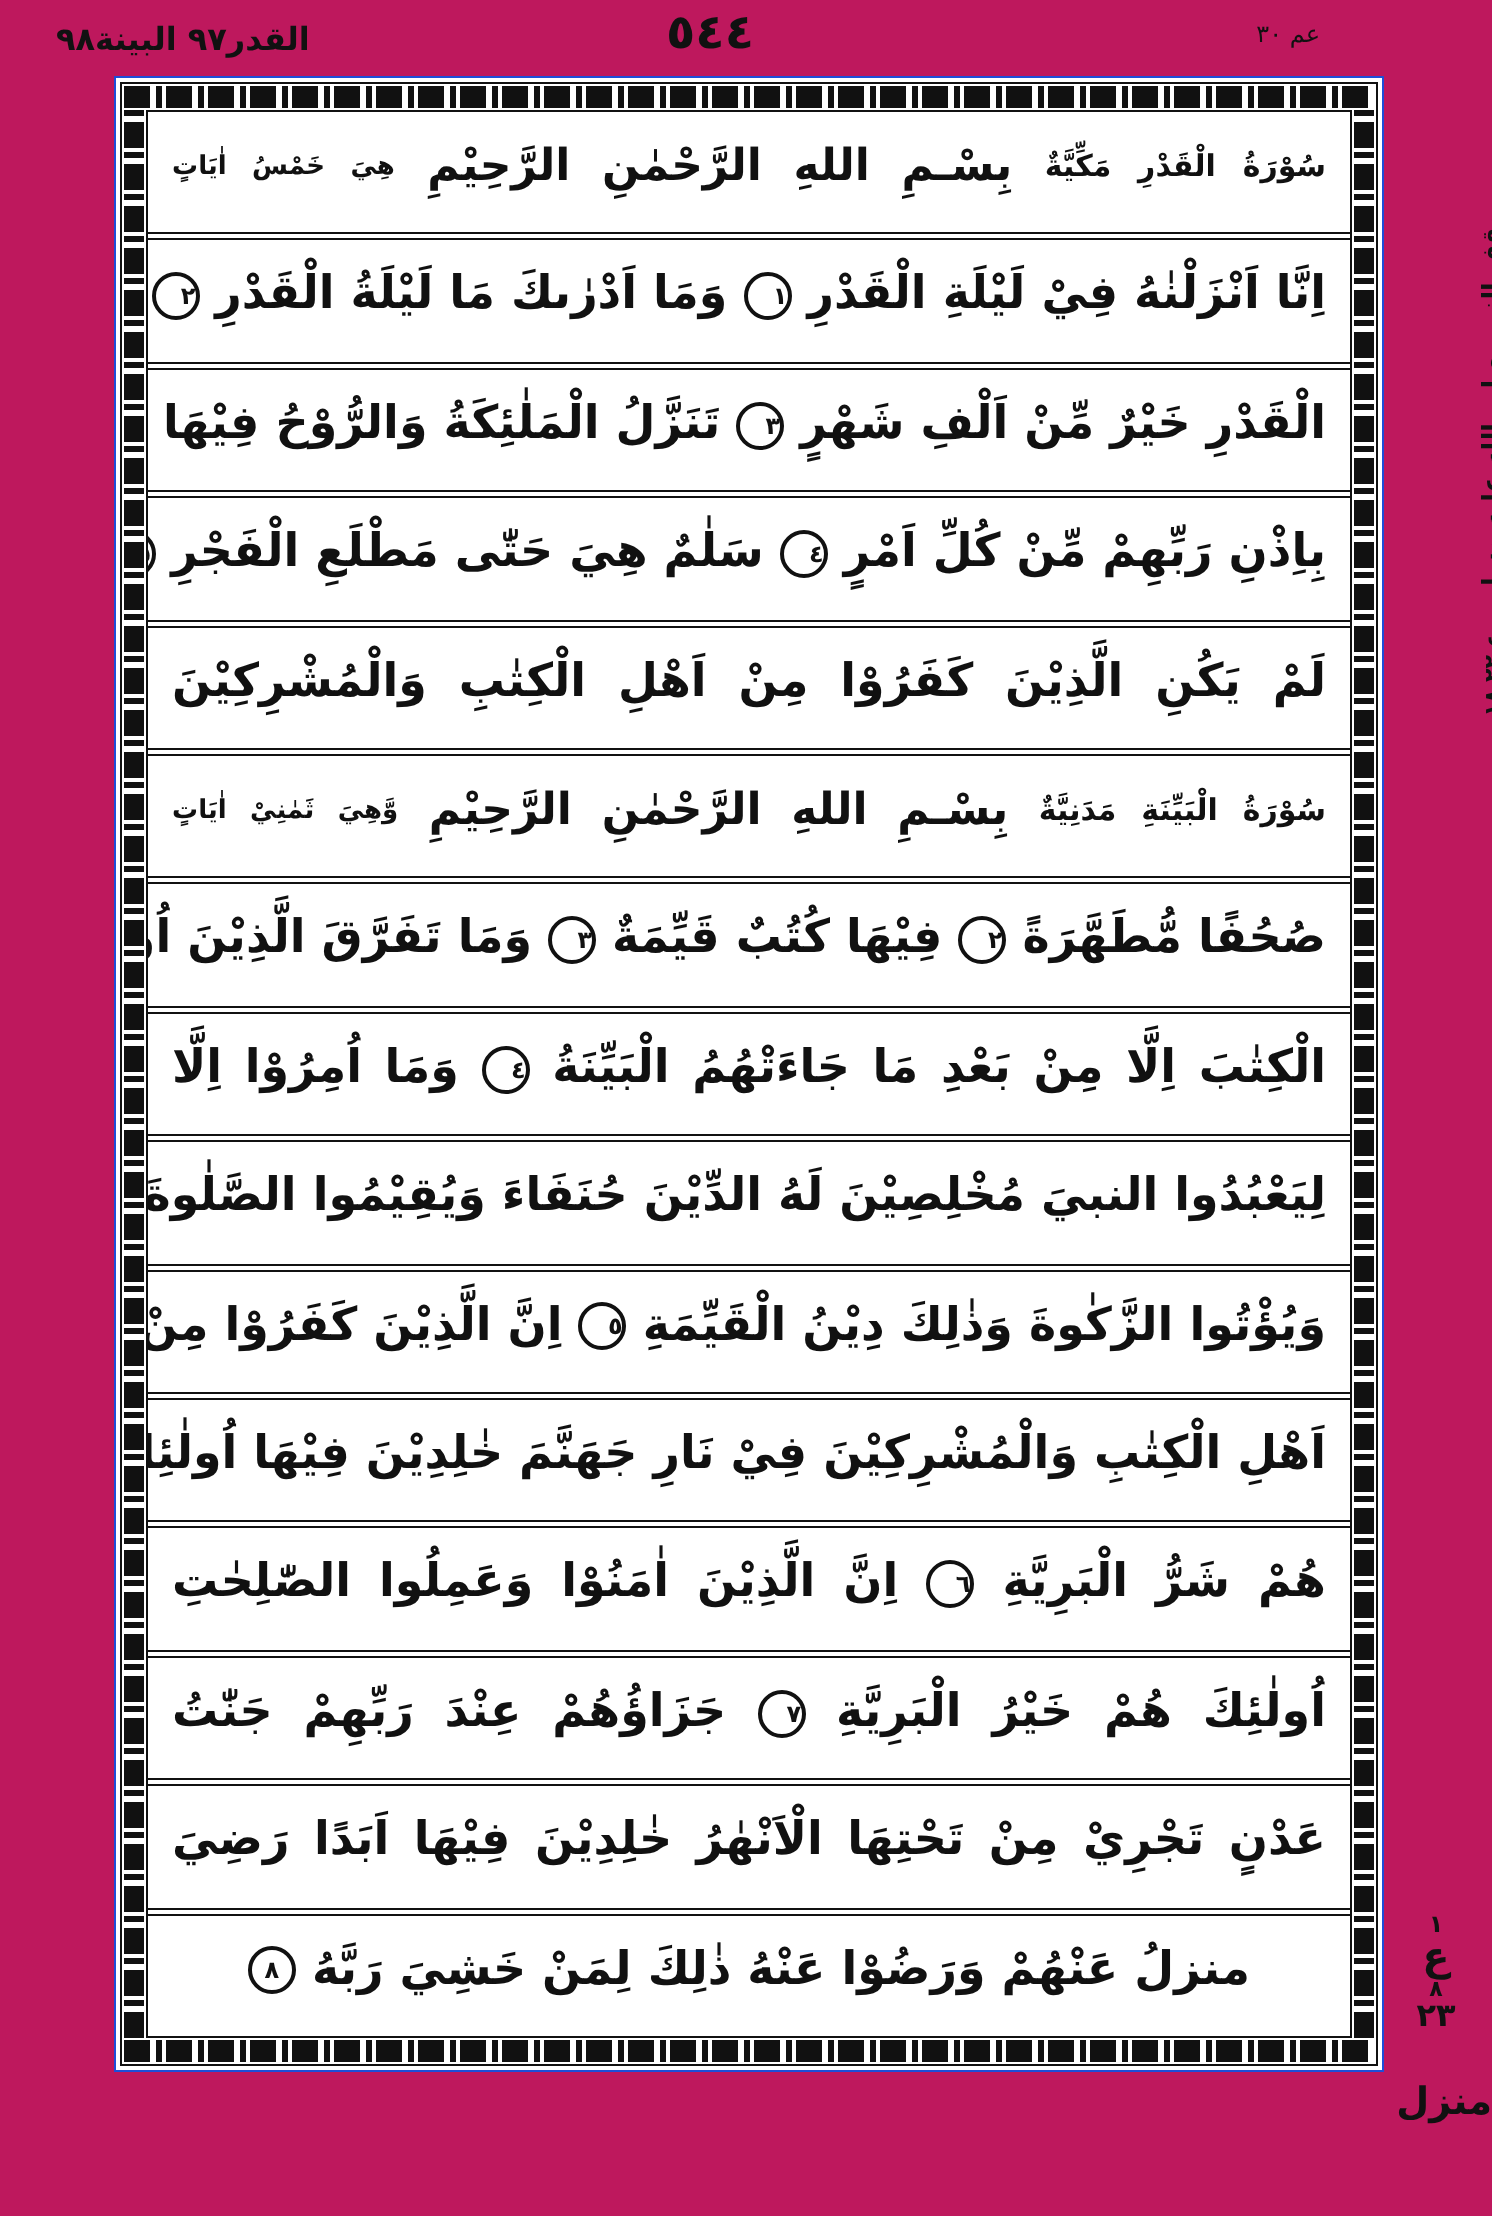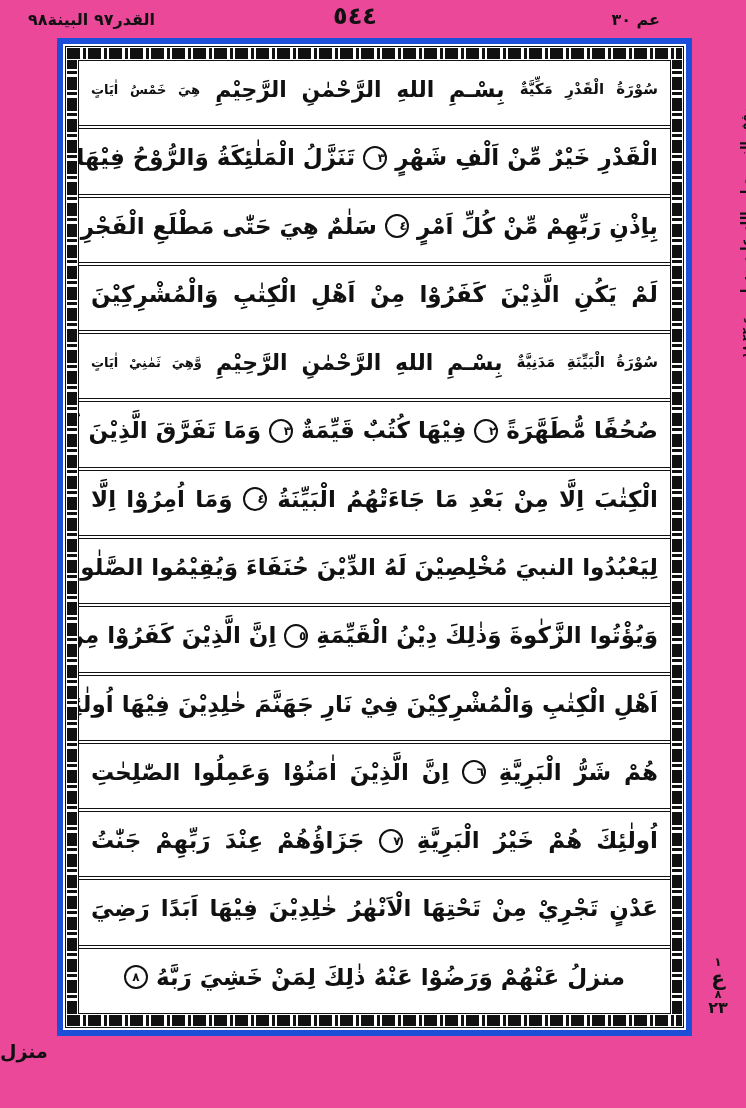--- a/index.html
+++ b/index.html
@@ -1,26 +1,26 @@
 <!DOCTYPE html>
 <html lang="ar"><head>
 <meta charset="utf-8">
 <style>
   html,body { margin:0; padding:0; background:#e8e8e8; }
   .page {
-    position:relative; width:746px; height:1108px; background:#ec4899;
+    position:relative; width:746px; height:1108px; background:#be185d;
     overflow:hidden; font-family:"DejaVu Sans", sans-serif; color:#111;
   }
   
   .hdr-left  { position:absolute; top:10px; left:28px;  font-size:16px; font-weight:700; direction:rtl; }
   .hdr-center{ position:absolute; top:2px;  left:0; width:710px; text-align:center; font-size:24px; font-weight:700; letter-spacing:3px; }
-  .hdr-right { position:absolute; top:10px; right:86px; font-size:16px; font-weight:700; direction:rtl; }
+  .hdr-right { position:absolute; top:10px; right:86px; font-size:12px; font-weight:400; direction:rtl; }
   
   .page-frame { position:absolute; left:57px; top:38px; width:635px; height:998px;
-    box-sizing:border-box; border:6px solid #1d4ed8; padding:2px; background:#fff; }
+    box-sizing:border-box; border:1px solid #1d4ed8; padding:2px; background:#fff; }
   .frame-inner { height:100%; box-sizing:border-box; border:1px solid #111;
     display:flex; flex-direction:column; }
   .orn-h { height:11px; margin:1px; background-color:#111;
     background-image:repeating-linear-gradient(90deg,#111 0 13px,#fff 13px 16px,#111 16px 19px,#fff 19px 21px); }
   .frame-mid { flex:1; display:flex; min-height:0; }
   .orn-v { width:10px; margin:0 1px 0 1px; background-color:#111;
     background-image:repeating-linear-gradient(0deg,#111 0 13px,#fff 13px 16px,#111 16px 19px,#fff 19px 21px); }
   .rows { flex:1; border:1px solid #111; display:flex; flex-direction:column; min-width:0; background:#fff; }
   
   .row { flex:1; padding:0 12px; direction:rtl; overflow:hidden;
@@ -43,38 +43,39 @@
   .side-note .nums { font-size:11px; letter-spacing:1px; }
   
   .ruku-marker { position:absolute; right:14px; top:956px; width:28px;
     text-align:center; font-weight:700; line-height:1.02; direction:rtl; }
   .ruku-marker .r-top { font-size:12px; display:block; }
   .ruku-marker .r-ain { font-size:20px; display:block; }
   .ruku-marker .r-sub { font-size:11px; display:block; }
   .ruku-marker .r-bottom { font-size:16px; display:block; }
   
   .catchword { position:absolute; top:1040px; left:0; width:746px;
-    text-align:left; font-size:19px; font-weight:700; }
+    text-align:right; font-size:19px; font-weight:700; }
 </style>
 </head>
 <body>
 
 <div class="page">
 
   <div class="hdr-left">القدر٩٧ البينة٩٨</div>
   <div class="hdr-center">٥٤٤</div>
   <div class="hdr-right">عم ٣٠</div>
 
   <div class="page-frame">
     <div class="frame-inner">
       <div class="orn-h"></div>
       <div class="frame-mid">
         <div class="orn-v"></div>
         <div class="rows">
             <div class="row header-row"><span class="seg seg-title">سُوْرَةُ الْقَدْرِ مَكِّيَّةٌ</span> <span class="seg seg-basmala">بِسْـمِ اللهِ الرَّحْمٰنِ الرَّحِيْمِ</span> <span class="seg seg-count">هِيَ خَمْسُ اٰيَاتٍ</span> </div>
+            <div class="row"><span class="seg seg-text">اِنَّا اَنْزَلْنٰهُ فِيْ لَيْلَةِ الْقَدْرِ</span> <span class="ayah-circle">١</span> <span class="seg seg-text">وَمَا اَدْرٰىكَ مَا لَيْلَةُ الْقَدْرِ</span> <span class="ayah-circle">٢</span>  </div>
             <div class="row"><span class="seg seg-text">الْقَدْرِ خَيْرٌ مِّنْ اَلْفِ شَهْرٍ</span> <span class="ayah-circle">٣</span> <span class="seg seg-text">تَنَزَّلُ الْمَلٰئِكَةُ وَالرُّوْحُ فِيْهَا</span> </div>
             <div class="row"><span class="seg seg-text">بِاِذْنِ رَبِّهِمْ مِّنْ كُلِّ اَمْرٍ</span> <span class="ayah-circle">٤</span> <span class="seg seg-text">سَلٰمٌ هِيَ حَتّٰى مَطْلَعِ الْفَجْرِ</span> <span class="ayah-circle">٥</span> </div>
             <div class="row"><span class="seg seg-text">لَمْ يَكُنِ الَّذِيْنَ كَفَرُوْا مِنْ اَهْلِ الْكِتٰبِ وَالْمُشْرِكِيْنَ</span> </div>
             <div class="row header-row"><span class="seg seg-title">سُوْرَةُ الْبَيِّنَةِ مَدَنِيَّةٌ</span> <span class="seg seg-basmala">بِسْـمِ اللهِ الرَّحْمٰنِ الرَّحِيْمِ</span> <span class="seg seg-count">وَّهِيَ ثَمٰنِيْ اٰيَاتٍ</span> </div>
             <div class="row"><span class="seg seg-text">صُحُفًا مُّطَهَّرَةً</span> <span class="ayah-circle">٢</span> <span class="seg seg-text">فِيْهَا كُتُبٌ قَيِّمَةٌ</span> <span class="ayah-circle">٣</span> <span class="seg seg-text">وَمَا تَفَرَّقَ الَّذِيْنَ اُوْتُوا</span> </div>
             <div class="row"><span class="seg seg-text">الْكِتٰبَ اِلَّا مِنْ بَعْدِ مَا جَاءَتْهُمُ الْبَيِّنَةُ</span> <span class="ayah-circle">٤</span> <span class="seg seg-text">وَمَا اُمِرُوْا اِلَّا</span> </div>
             <div class="row"><span class="seg seg-text">لِيَعْبُدُوا النبيَ مُخْلِصِيْنَ لَهُ الدِّيْنَ حُنَفَاءَ وَيُقِيْمُوا الصَّلٰوةَ</span> </div>
             <div class="row"><span class="seg seg-text">وَيُؤْتُوا الزَّكٰوةَ وَذٰلِكَ دِيْنُ الْقَيِّمَةِ</span> <span class="ayah-circle">٥</span> <span class="seg seg-text">اِنَّ الَّذِيْنَ كَفَرُوْا مِنْ</span> </div>
             <div class="row"><span class="seg seg-text">اَهْلِ الْكِتٰبِ وَالْمُشْرِكِيْنَ فِيْ نَارِ جَهَنَّمَ خٰلِدِيْنَ فِيْهَا اُولٰئِكَ</span> </div>
             <div class="row"><span class="seg seg-text">هُمْ شَرُّ الْبَرِيَّةِ</span> <span class="ayah-circle">٦</span> <span class="seg seg-text">اِنَّ الَّذِيْنَ اٰمَنُوْا وَعَمِلُوا الصّٰلِحٰتِ</span> </div>

